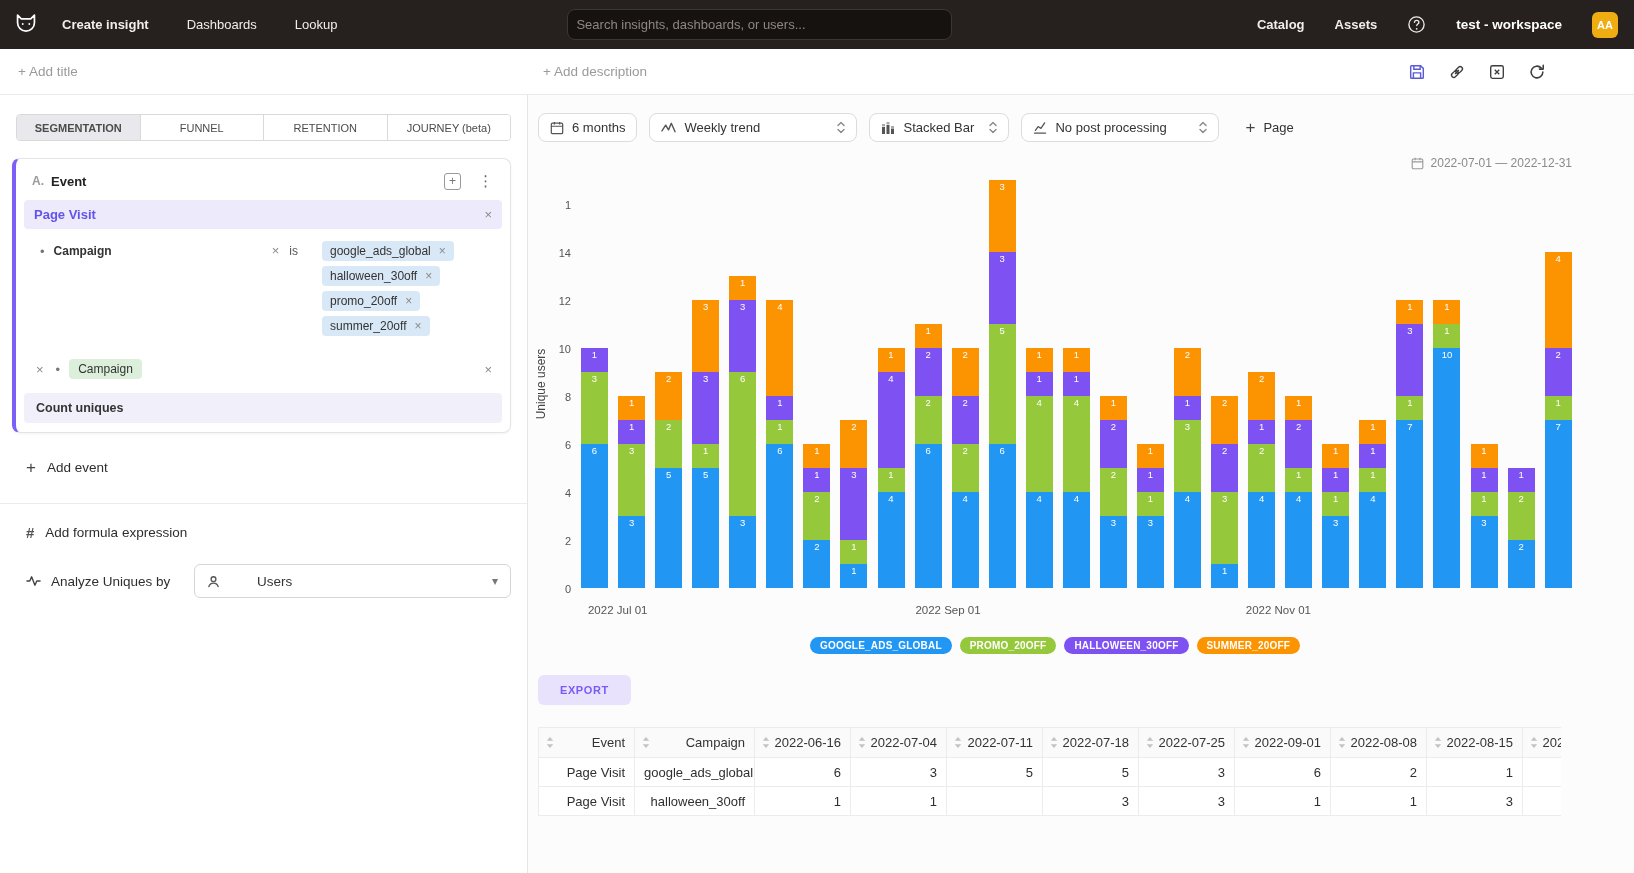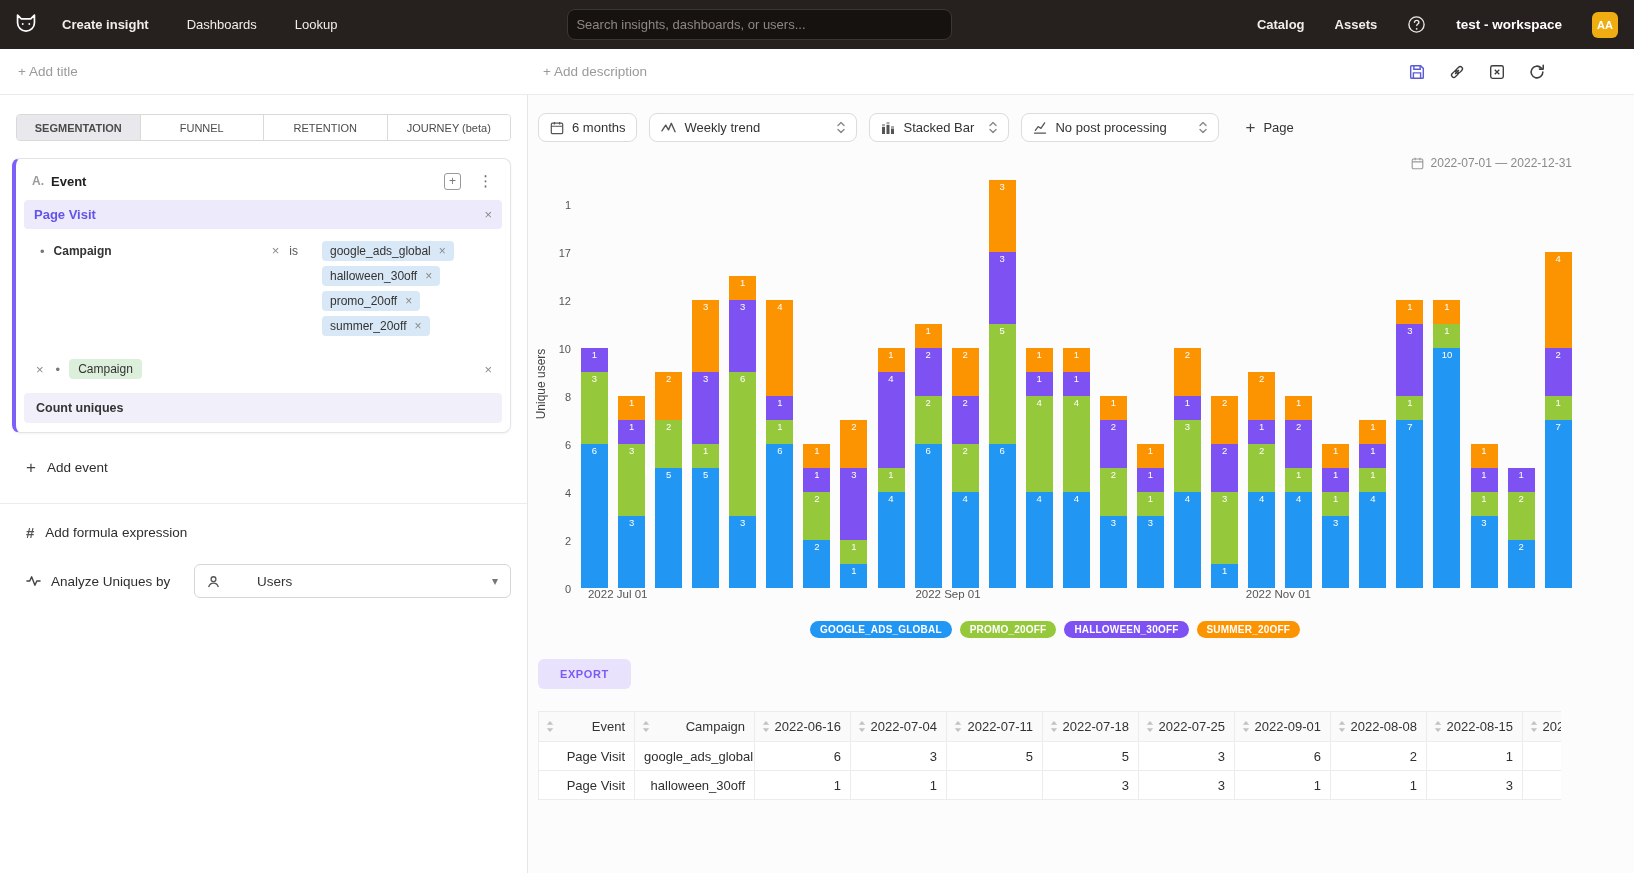--- a/index.html
+++ b/index.html
@@ -102,21 +102,21 @@
   .chart-area { margin:10px 62px 0 0; }
   .chart-row { display:flex; }
   .yaxis { width:43px; flex:none; position:relative; height:408px; }
   .ylab { position:absolute; left:-4px; top:50%; transform:translate(-0%,-50%) rotate(180deg); writing-mode:vertical-rl;
     font-size:12px; color:#444; }
   .ytick { position:absolute; right:10px; font-size:11px; color:#555; }
   .plot { flex:1; height:408px; display:flex; align-items:flex-end; justify-content:space-between; position:relative; }
   .bar { width:27px; display:flex; flex-direction:column-reverse; }
   .seg { width:100%; display:flex; justify-content:center; align-items:flex-start; cursor:pointer; }
   .seg-label { font-size:9.5px; color:#fff; margin-top:2px; line-height:1; }
-  .xrow-wrap { display:flex; margin-top:0; }
+  .xrow-wrap { display:flex; margin-top:16px; }
   .xspacer { width:43px; flex:none; }
   .xrow { flex:1; position:relative; height:16px; }
   .xlabel { position:absolute; transform:translateX(-50%); font-size:11.5px; color:#555; white-space:nowrap; }
   .legend { display:flex; justify-content:center; gap:8px; margin-top:17px; }
   .pill { color:#fff; font-size:10px; font-weight:700; letter-spacing:.2px; padding:3px 10px; border-radius:9px; cursor:pointer; }
 
   .export-btn { margin:21px 0 0 0; display:inline-block; background:#e9e2fd; color:#7a5af5; border:none; border-radius:6px;
     font-size:11px; font-weight:600; letter-spacing:.6px; padding:9px 22px; cursor:pointer; font-family:inherit; }
 
   .table-wrap { margin-top:22px; width:1023px; overflow:hidden; }
@@ -371,21 +371,21 @@
       <div class="chart-row">
         <div class="yaxis" id="yaxis">
           <span class="ylab">Unique users</span>
         <div class="ytick" style="bottom: -7px;">0</div>
             <div class="ytick" style="bottom: 41px;">2</div>
             <div class="ytick" style="bottom: 89px;">4</div>
             <div class="ytick" style="bottom: 137px;">6</div>
             <div class="ytick" style="bottom: 185px;">8</div>
             <div class="ytick" style="bottom: 233px;">10</div>
             <div class="ytick" style="bottom: 281px;">12</div>
-            <div class="ytick" style="bottom: 329px;">17</div>
+            <div class="ytick" style="bottom: 329px;">14</div>
             <div class="ytick" style="bottom: 377px;">1</div>
           </div>
         <div class="plot" id="plot">
             <div class="bar">
               <div class="seg" style="height: 144px; background: rgb(33, 150, 243);">
                 <span class="seg-label">6</span>
               </div>
               <div class="seg" style="height: 72px; background: rgb(150, 200, 60);">
                 <span class="seg-label">3</span>
               </div>

